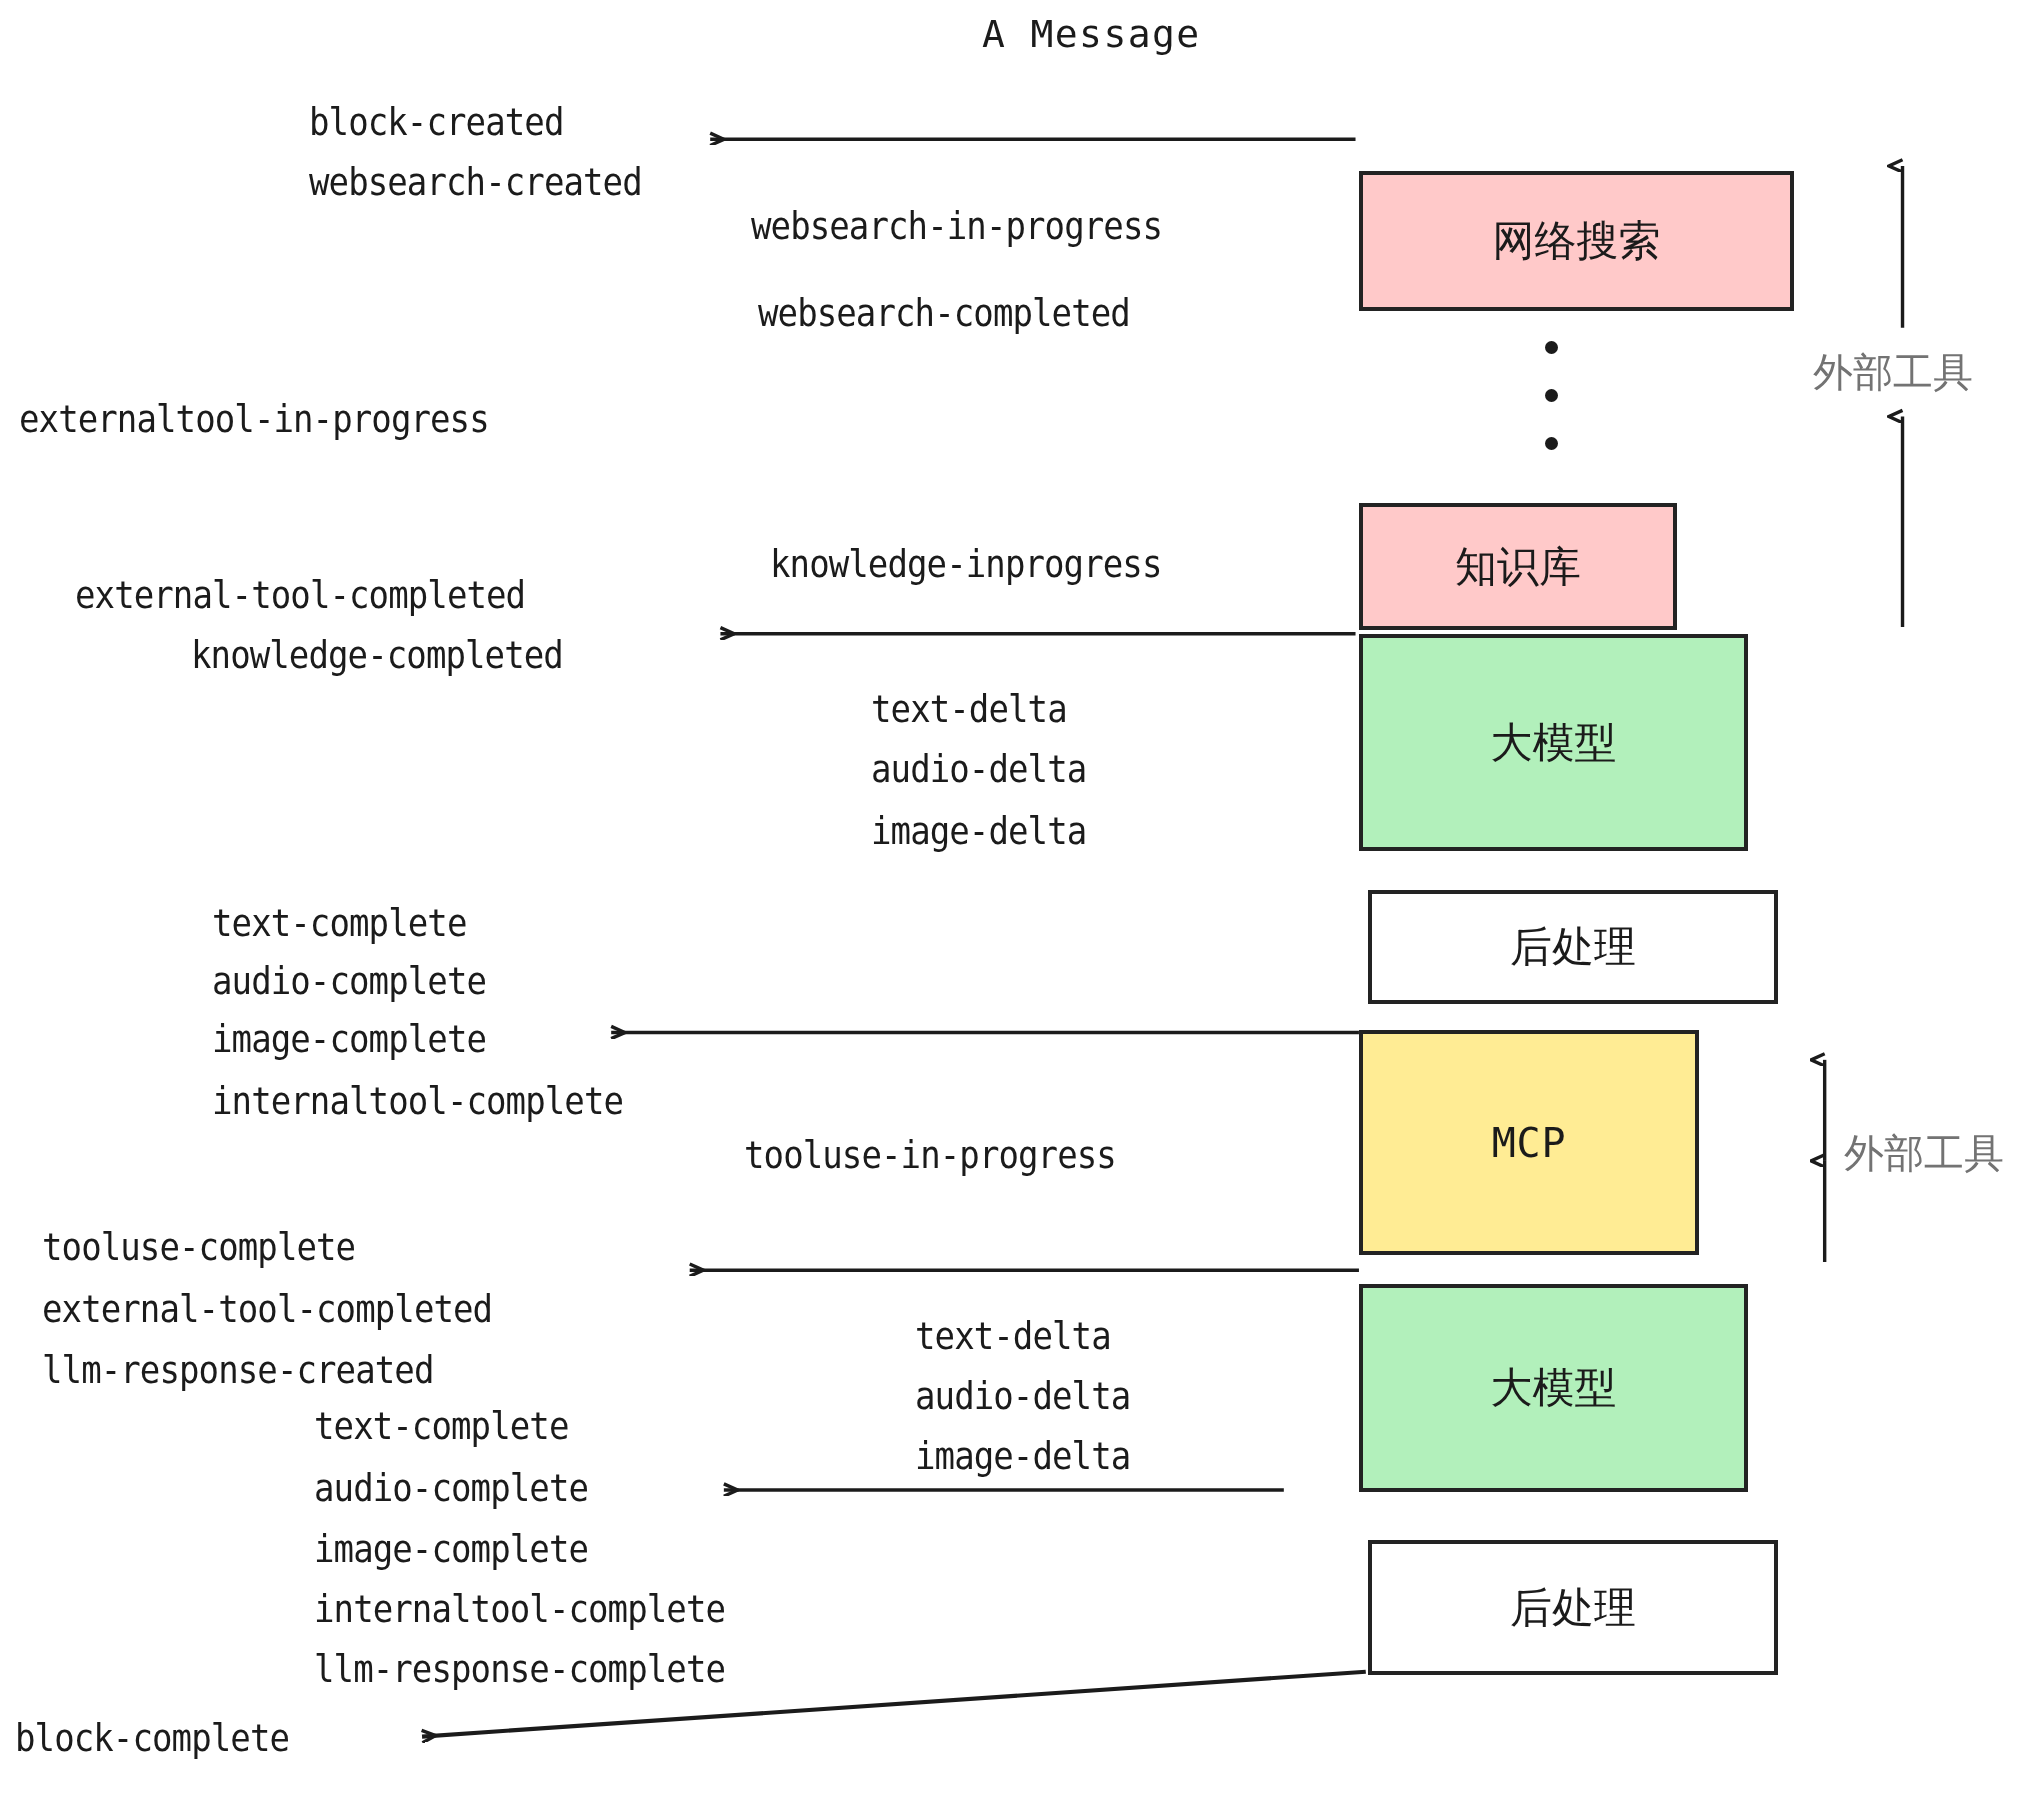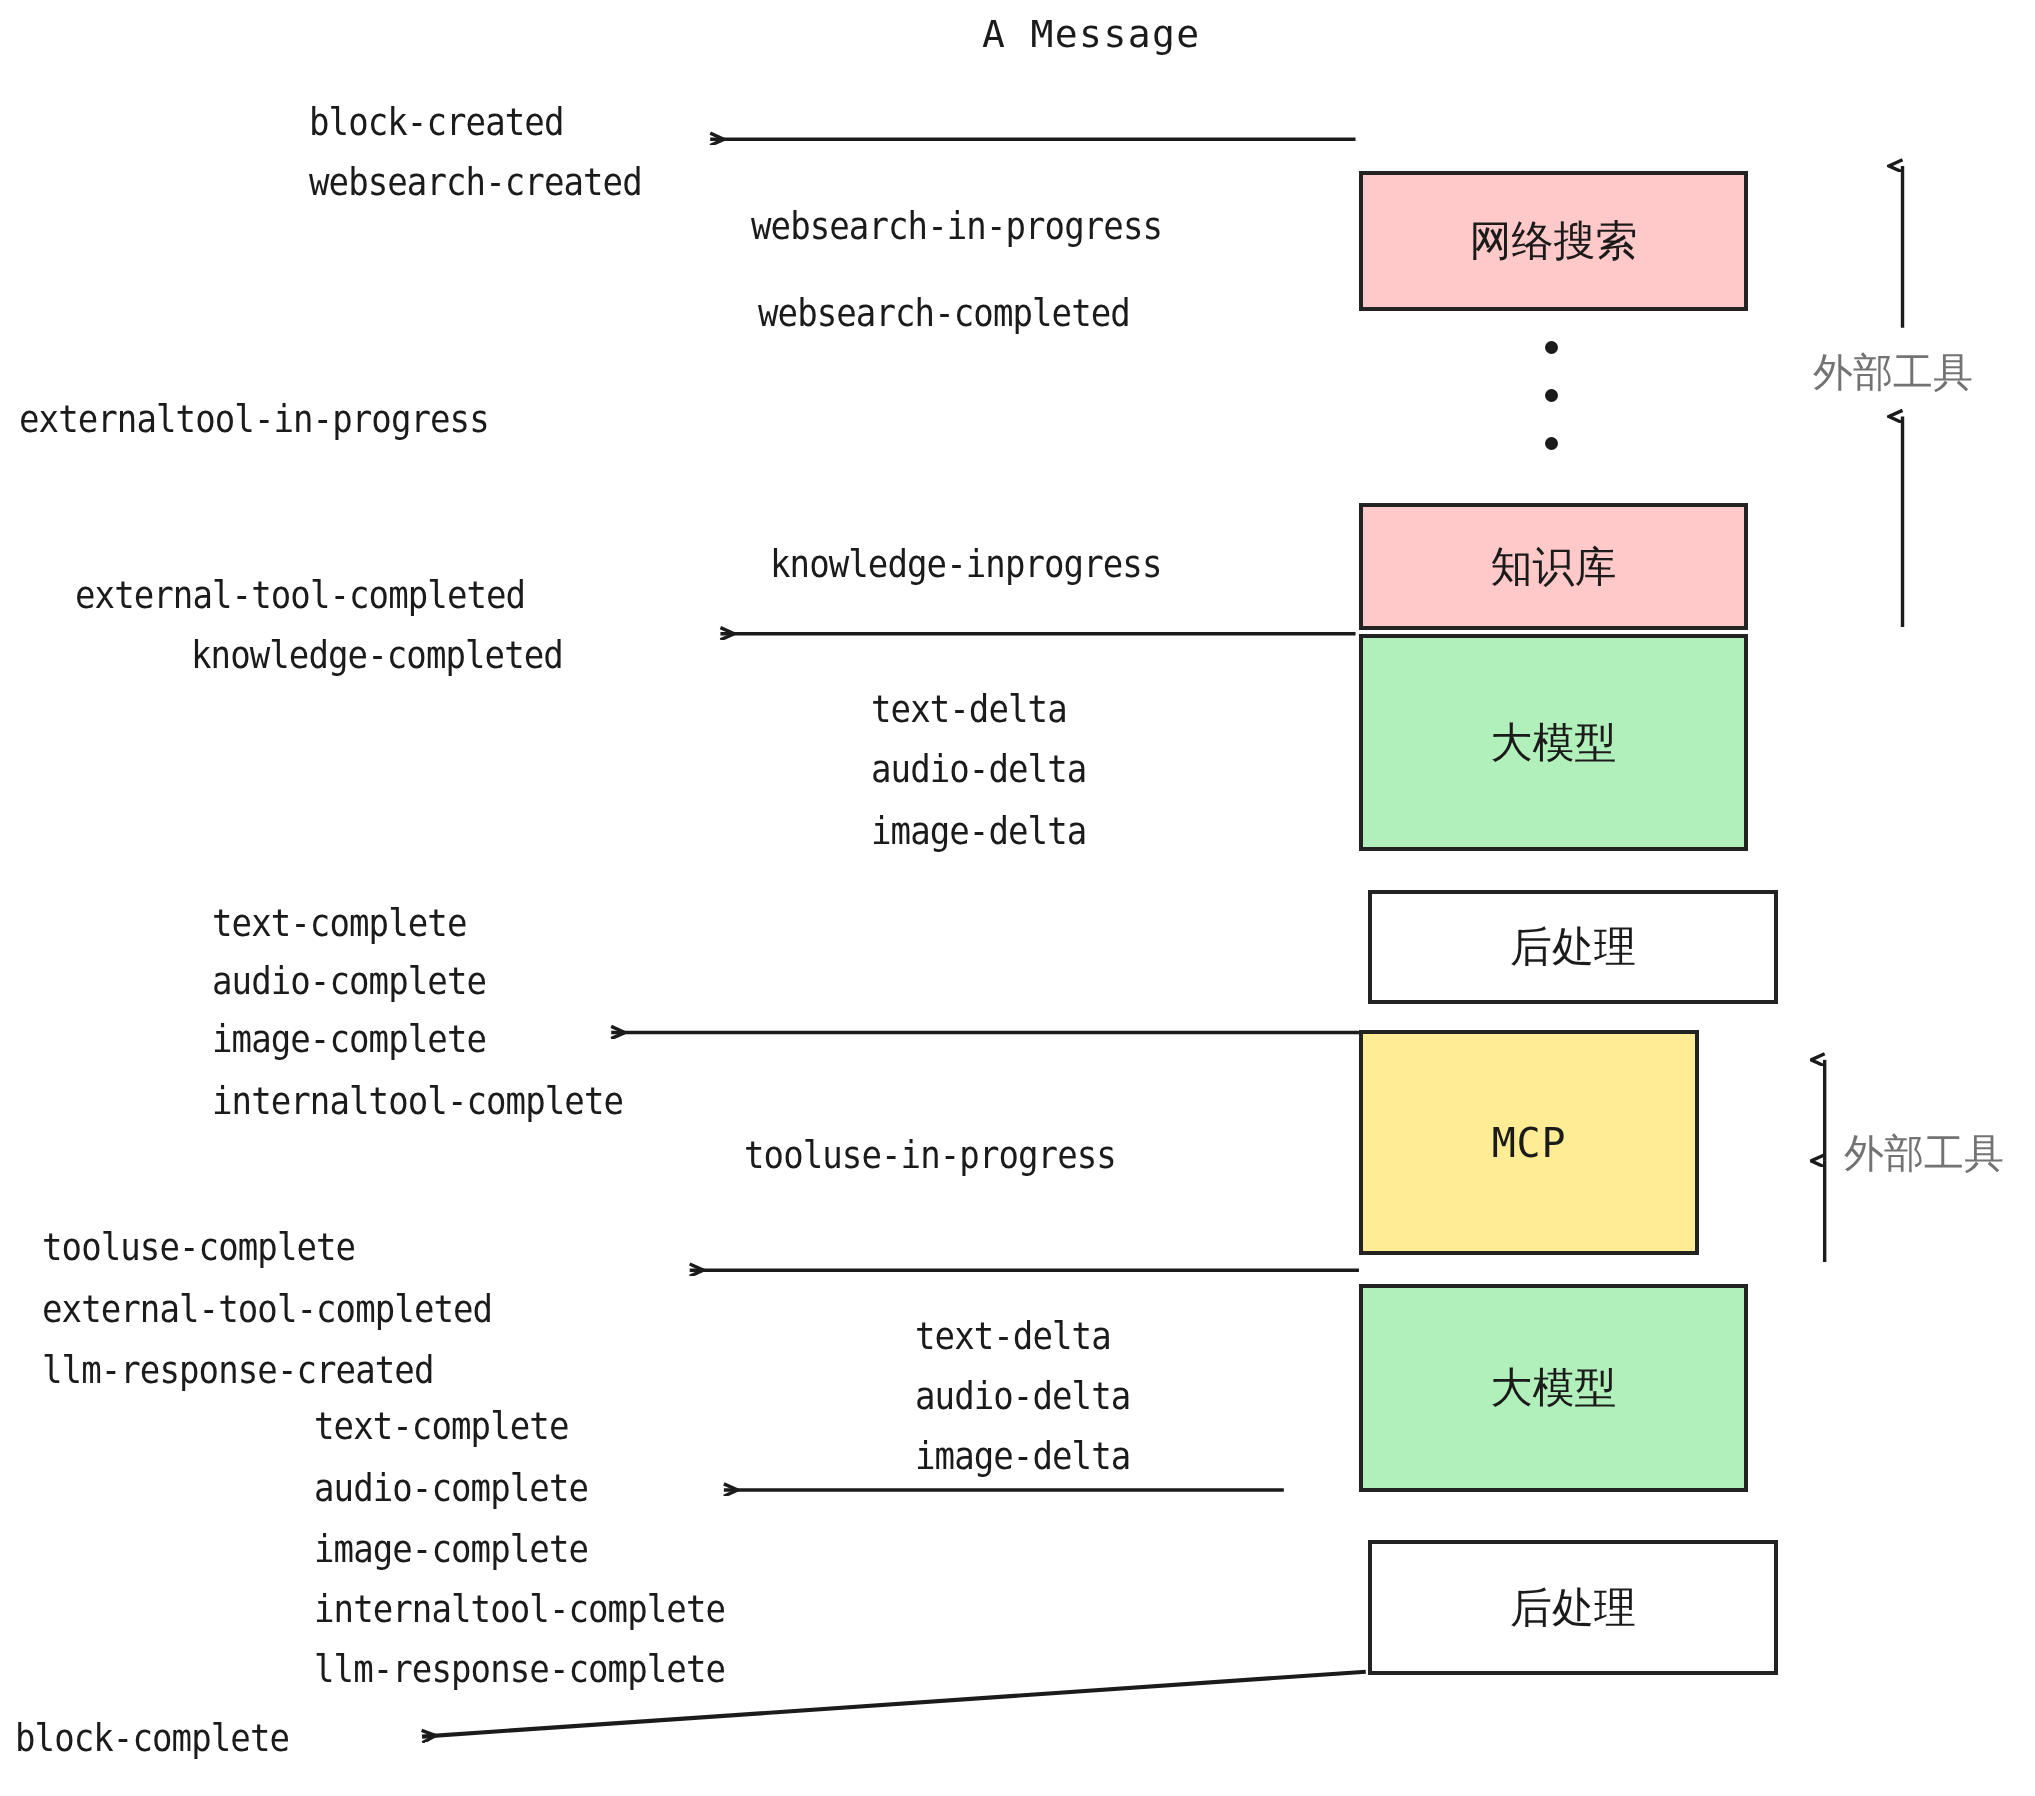--- a/index.html
+++ b/index.html
@@ -125,31 +125,31 @@
       <line x1="2786" y1="480" x2="2786" y2="243" stroke="#1b1b1b" stroke-width="5" marker-end="url(#ahv)"></line>
       <line x1="2786" y1="610" x2="2786" y2="918" stroke="#1b1b1b" stroke-width="5" marker-end="url(#ahv)" transform="rotate(180 2786 764)"></line>
     </g>
 
     <g>
       <line x1="2672" y1="1700" x2="2672" y2="1552" stroke="#1b1b1b" stroke-width="5" marker-end="url(#ahv)"></line>
       <line x1="2672" y1="1700" x2="2672" y2="1848" stroke="#1b1b1b" stroke-width="5" marker-end="url(#ahv)" transform="rotate(180 2672 1774)"></line>
     </g>
   </svg>
 
-  <div class="box" style="left:1359px; top:171px; width:389px; height:140px; background:#ffc9c9;">
+  <div class="box" style="left:1359px; top:171px; width:435px; height:140px; background:#ffc9c9;">
     <span>网络搜索</span>
   </div>
 
   <div class="dots" style="left:1545px; top:341px; width:13.7px; height:109px;">
     <i></i>
     <i></i>
     <i></i>
   </div>
 
-  <div class="box" style="left:1359px; top:503px; width:389px; height:127px; background:#ffc9c9;">
+  <div class="box" style="left:1359px; top:503px; width:318px; height:127px; background:#ffc9c9;">
     <span>知识库</span>
   </div>
 
   <div class="box" style="left:1359px; top:634px; width:389px; height:217px; background:#b2f0bb;">
     <span>大模型</span>
   </div>
 
   <div class="box" style="left:1368px; top:890px; width:410px; height:114px; background:#ffffff;">
     <span>后处理</span>
   </div>

